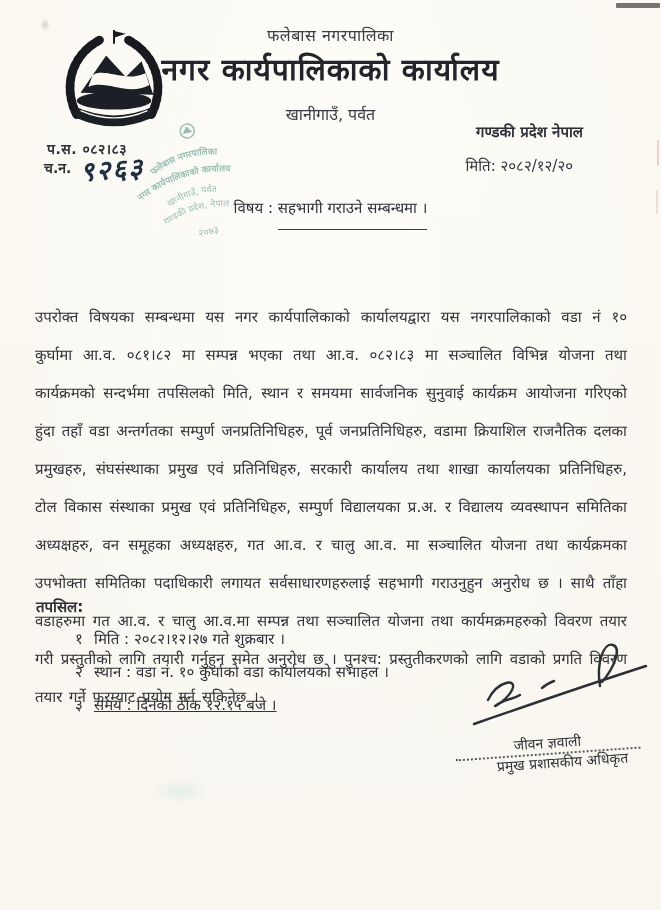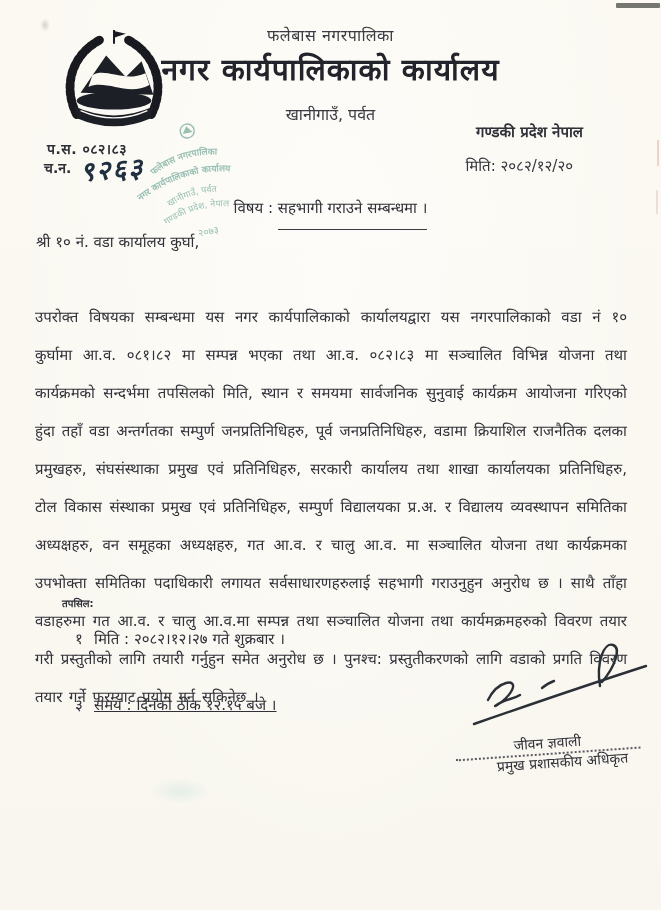--- a/index.html
+++ b/index.html
@@ -50,21 +50,21 @@
   .addr2 { top: 257px; left: 36px; font-size: 15px; color: #2f3038; }
 
   
   .body-par {
     top: 298px; left: 35px; width: 592px;
     font-size: 15px; line-height: 38px; text-align: justify; color: #303139;
     word-spacing: 2px;
   }
 
   
-  .tapasil { top: 596px; left: 36px; font-size: 10px; font-weight: 600; color: #2f3038; margin-left: 26px; }
+  .tapasil { top: 596px; left: 36px; font-size: 15px; font-weight: 600; color: #2f3038; }
   .sch-item { left: 64px; font-size: 15px; color: #2f3038; text-align: center; }
   .sch-item .n { display: inline-block; width: 30px; }
   .sch-1 { top: 628px; } .sch-2 { top: 661px; } .sch-3 { top: 694px; text-decoration: underline; }
 
   
   .sig-svg { top: 638px; left: 450px; width: 200px; height: 100px; }
   .sig-name {
     top: 733px; left: 455px; width: 185px; text-align: center;
     font-size: 14px; color: #2f3038; transform: rotate(-4deg);
     border-bottom: 2px dotted #5a5b62; padding-bottom: 1px;
@@ -135,27 +135,29 @@
   <div class="abs cn-hand">९२६३</div>
 
   <div class="abs province">गण्डकी प्रदेश नेपाल</div>
   <div class="abs date">मिति: २०८२/१२/२०</div>
 
   <div class="abs subject">
     <span>विषय :</span>
     <span class="u">सहभागी गराउने सम्बन्धमा ।</span>
   </div>
 
-  <div class="abs addr1">श्री १० नं. वडा कार्यालय कुर्घा,</div>
 
   <div class="abs body-par">उपरोक्त विषयका सम्बन्धमा यस नगर कार्यपालिकाको कार्यालयद्वारा यस नगरपालिकाको वडा नं १० कुर्घामा आ.व. ०८१।८२ मा सम्पन्न भएका तथा आ.व. ०८२।८३ मा सञ्चालित विभिन्न योजना तथा कार्यक्रमको सन्दर्भमा तपसिलको मिति, स्थान र समयमा सार्वजनिक सुनुवाई कार्यक्रम आयोजना गरिएको हुंदा तहाँ वडा अन्तर्गतका सम्पुर्ण जनप्रतिनिधिहरु, पूर्व जनप्रतिनिधिहरु, वडामा क्रियाशिल राजनैतिक दलका प्रमुखहरु, संघसंस्थाका प्रमुख एवं प्रतिनिधिहरु, सरकारी कार्यालय तथा शाखा कार्यालयका प्रतिनिधिहरु, टोल विकास संस्थाका प्रमुख एवं प्रतिनिधिहरु, सम्पुर्ण विद्यालयका प्र.अ. र विद्यालय व्यवस्थापन समितिका अध्यक्षहरु, वन समूहका अध्यक्षहरु, गत आ.व. र चालु आ.व. मा सञ्चालित योजना तथा कार्यक्रमका उपभोक्ता समितिका पदाधिकारी लगायत सर्वसाधारणहरुलाई सहभागी गराउनुहुन अनुरोध छ । साथै ताँहा वडाहरुमा गत आ.व. र चालु आ.व.मा सम्पन्न तथा सञ्चालित योजना तथा कार्यमक्रमहरुको विवरण तयार गरी प्रस्तुतीको लागि तयारी गर्नुहुन समेत अनुरोध छ । पुनश्च: प्रस्तुतीकरणको लागि वडाको प्रगति विवरण तयार गर्ने फरम्याट प्रयोग गर्न सकिनेछ ।</div>
 
   <div class="abs tapasil">तपसिल:</div>
   <div class="abs sch-item sch-1">
     <span class="n">१</span><span>मिति : २०८२।१२।२७ गते शुक्रबार ।</span>
+  </div>
+  <div class="abs sch-item sch-2">
+    <span class="n">२</span><span>स्थान : वडा नं. १० कुर्घाको वडा कार्यालयको सभाहल ।</span>
   </div>
   <div class="abs sch-item sch-3">
     <span class="n">३</span><span>समय : दिनको ठीक १२.१५ बजे ।</span>
   </div>
 
   <svg class="abs sig-svg" viewBox="0 0 200 100" aria-hidden="true">
     <g fill="none" stroke="#2b3036" stroke-width="2.4" stroke-linecap="round">
       <path d="M38 62 C48 42 68 40 62 52 C56 64 38 72 48 66 C58 60 62 62 70 57"></path>
       <path d="M92 50 C97 46 101 44 104 43"></path>
       <path d="M24 86 C70 70 140 46 196 28"></path>

